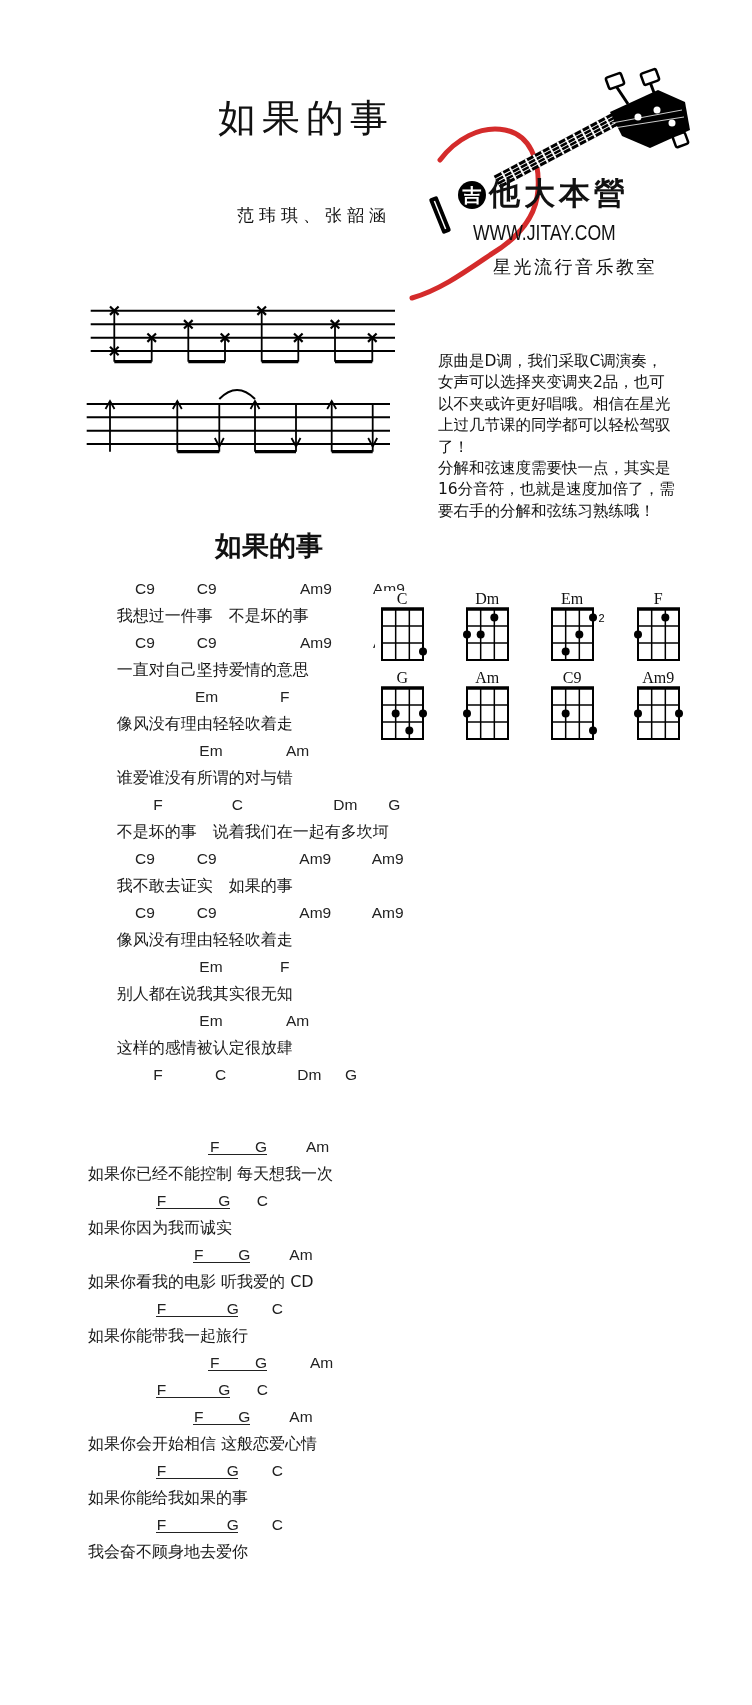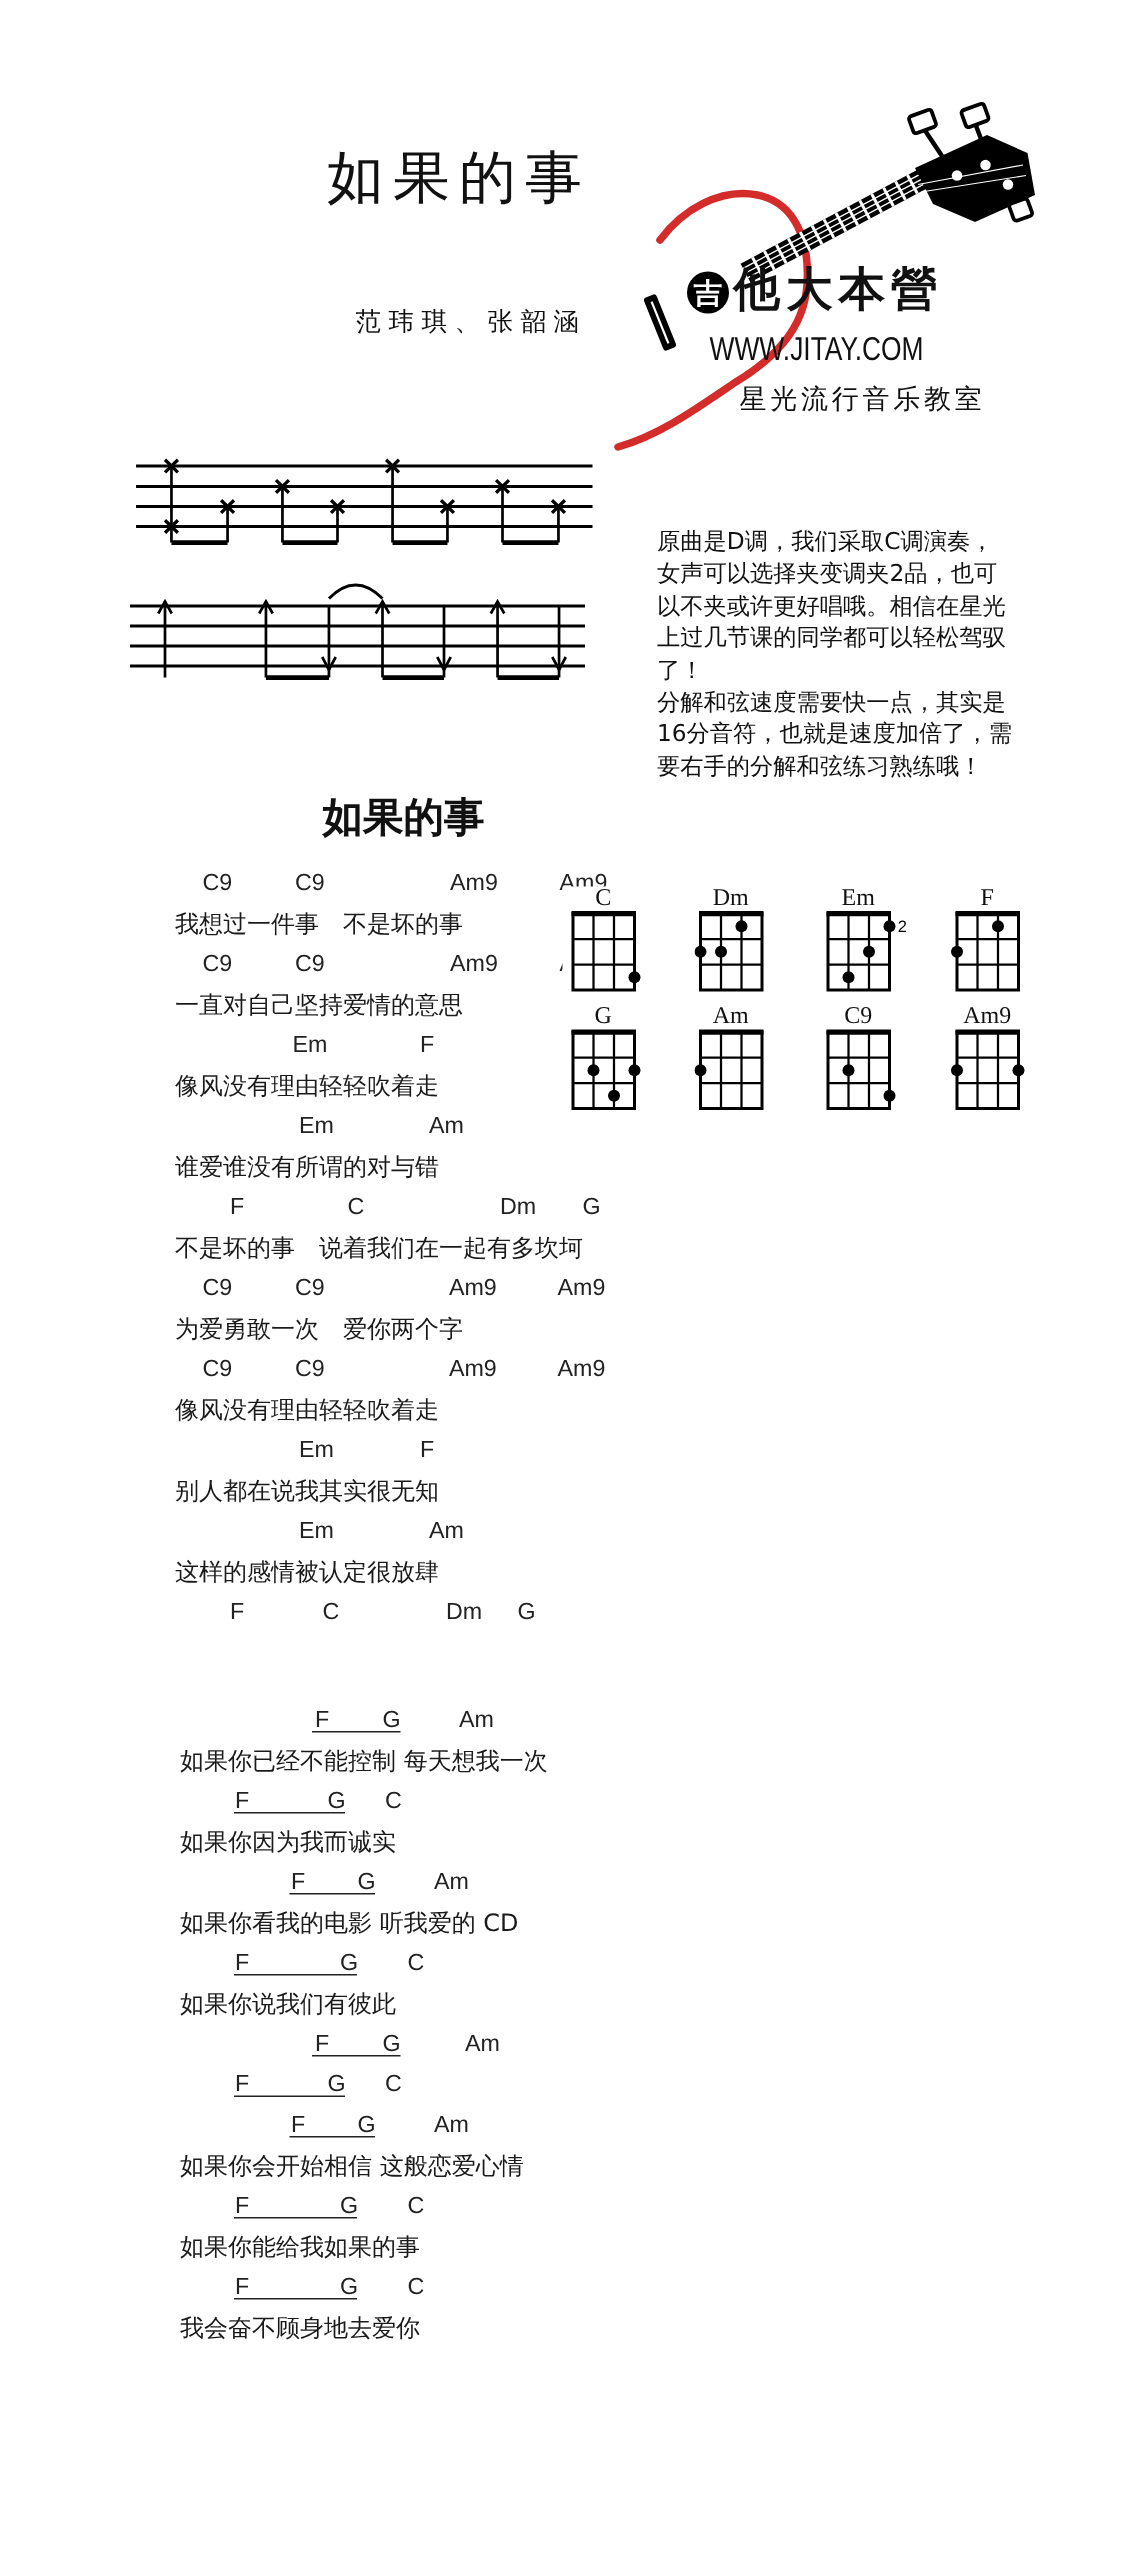--- a/index.html
+++ b/index.html
@@ -25,21 +25,21 @@
   .notes { left:438px; top:351px; font-size:15.5px; line-height:21.4px; color:#111; }
   .notes div { height:21.4px; }
 
   .sheet-title { left:215px; top:530px; font-size:27px; font-weight:bold; line-height:32px; color:#111; }
 
   .section { position:absolute; left:0; width:752px; }
   .verse { top:575px; }
   .chorus { top:1132.5px; }
   .line { position:relative; height:27px; line-height:27px; white-space:nowrap; }
   .lyric { padding-left:116.7px; font-size:16px; color:#1a1a1a; }
-  .chorus .lyric { padding-left:120px; }
+  .chorus .lyric { padding-left:88px; }
   .chord { position:absolute; top:0; font-family:"Liberation Sans", sans-serif; font-size:15.5px; color:#222; }
   .uline { position:absolute; top:21px; height:1.4px; background:#222; }
 
   .diagram-panel { left:375px; top:591px; width:315px; height:157px; background:#ffffff; z-index:2; }
   .chord-diagram { position:absolute; width:60px; z-index:3; }
   .cd-label { width:49px; height:15px; text-align:center; font-family:"Liberation Serif", serif;
               font-size:16px; line-height:15px; color:#111; }
   .cd-svg { display:block; }
   .cd-svg .dots circle { fill:#000; }
 </style>
@@ -232,21 +232,21 @@
       <span class="chord" style="left:388.3px">G</span>
     </div>
     <div class="line lyric">不是坏的事　说着我们在一起有多坎坷</div>
 
     <div class="line">
       <span class="chord" style="left:135px">C9</span>
       <span class="chord" style="left:196.7px">C9</span>
       <span class="chord" style="left:299.3px">Am9</span>
       <span class="chord" style="left:371.7px">Am9</span>
     </div>
-    <div class="line lyric">为爱勇敢一次　爱你两个字</div>
+    <div class="line lyric">我不敢去证实　如果的事</div>
 
     <div class="line">
       <span class="chord" style="left:135px">C9</span>
       <span class="chord" style="left:196.7px">C9</span>
       <span class="chord" style="left:299.3px">Am9</span>
       <span class="chord" style="left:371.7px">Am9</span>
     </div>
     <div class="line lyric">像风没有理由轻轻吹着走</div>
 
     <div class="line">
@@ -293,21 +293,21 @@
       <span class="chord" style="left:289.3px">Am</span>
     </div>
     <div class="line lyric">如果你看我的电影 听我爱的 CD</div>
 
     <div class="line">
       <span class="uline" style="left:156px;width:82px"></span>
       <span class="chord" style="left:156.7px">F</span>
       <span class="chord" style="left:226.7px">G</span>
       <span class="chord" style="left:271.7px">C</span>
     </div>
-    <div class="line lyric">如果你说我们有彼此</div>
+    <div class="line lyric">如果你能带我一起旅行</div>
 
     <div class="line">
       <span class="uline" style="left:208px;width:59px"></span>
       <span class="chord" style="left:210px">F</span>
       <span class="chord" style="left:255px">G</span>
       <span class="chord" style="left:310px">Am</span>
     </div>
 
     <div class="line">
       <span class="uline" style="left:156px;width:74px"></span>

